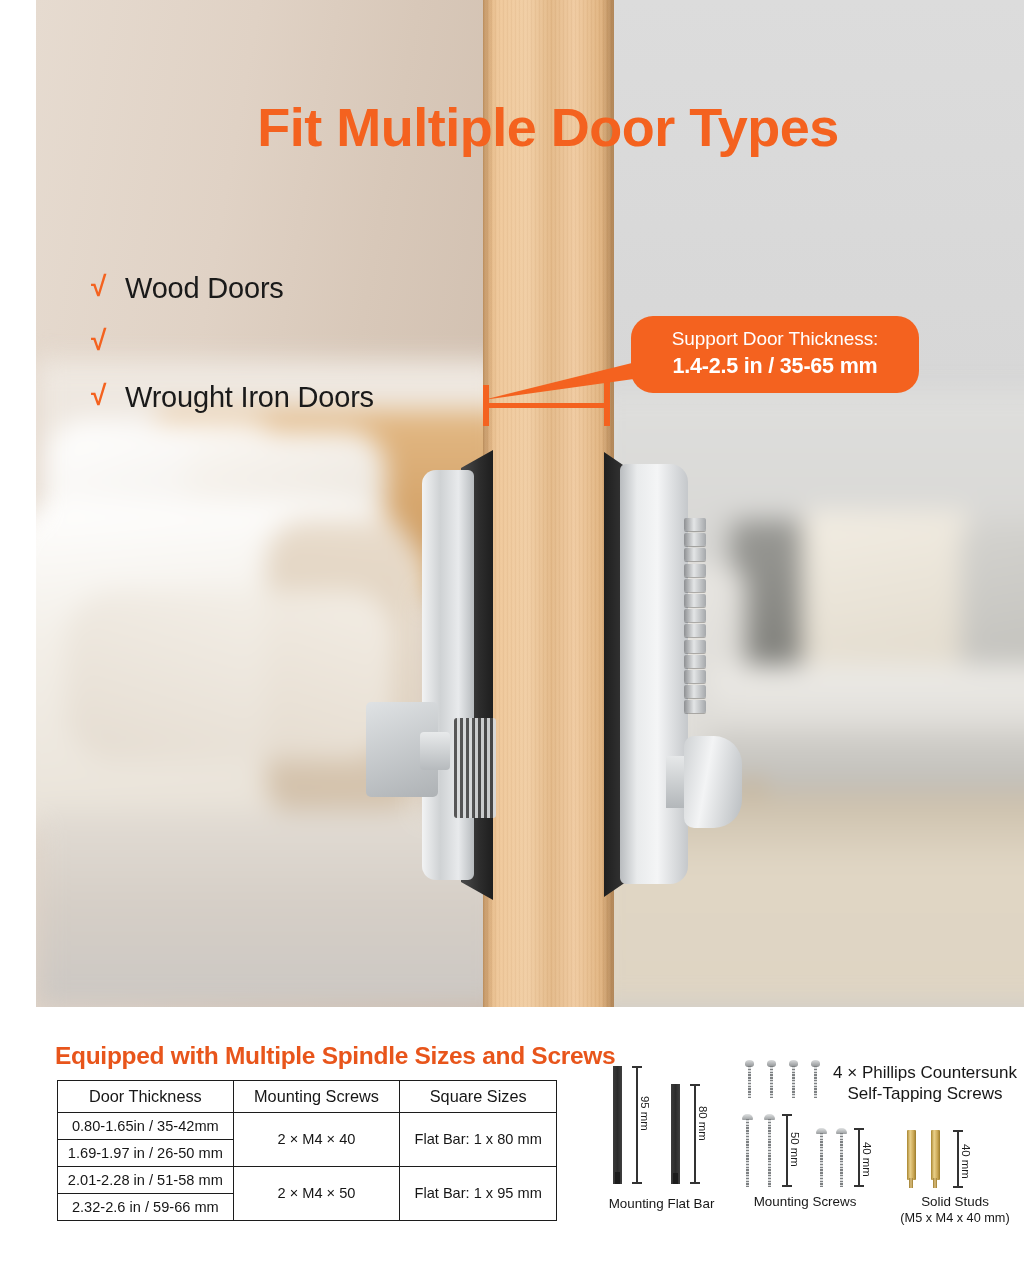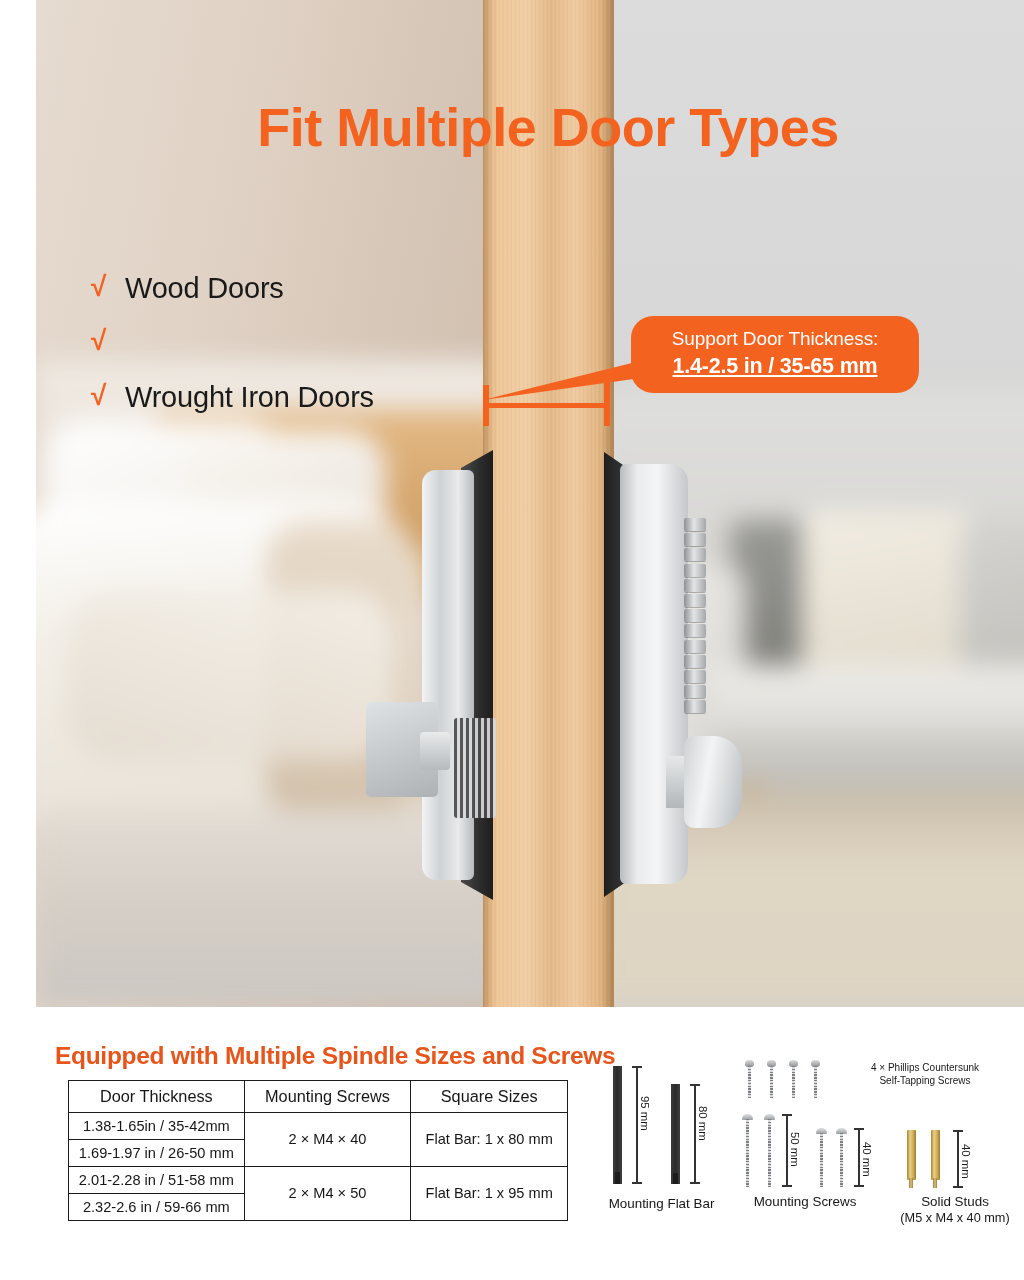--- a/index.html
+++ b/index.html
@@ -105,21 +105,21 @@
   }
   .check-label{font-size:29px;color:#1a1a1a;letter-spacing:-0.2px;}
 
   
   .callout{
     position:absolute;left:595px;top:316px;width:288px;
     background:#f4621f;border-radius:22px;
     padding:12px 16px 14px;box-sizing:border-box;text-align:center;color:#fff;
   }
   .callout-line1{font-size:19px;font-weight:normal;letter-spacing:-0.1px;}
-  .callout-line2{font-size:21.5px;font-weight:bold;margin-top:4px;letter-spacing:-0.2px;text-decoration:underline;}
+  .callout-line2{font-size:21.5px;font-weight:bold;margin-top:4px;letter-spacing:-0.2px;}
   .callout-tail{
     position:absolute;left:0;top:0;width:1024px;height:1007px;
     pointer-events:none;
   }
 
   
   .dim-line{position:absolute;left:447px;top:403px;width:127px;height:5px;background:#f4621f;}
   .dim-cap-l{position:absolute;left:447px;top:385px;width:6px;height:41px;background:#f4621f;}
   .dim-cap-r{position:absolute;left:568px;top:382px;width:6px;height:44px;background:#f4621f;}
 
@@ -166,21 +166,21 @@
 
   
   .bottom{position:absolute;left:0;top:1007px;width:1024px;height:273px;background:#fff;}
   .section-title{
     position:absolute;left:55px;top:35px;font-size:24.5px;font-weight:bold;
     color:#e8551b;letter-spacing:-0.3px;
   }
 
   
   .spec-table{
-    position:absolute;left:68px;top:73px;width:500px;
+    position:absolute;left:57px;top:73px;width:500px;
     border-collapse:collapse;font-size:14.6px;color:#161616;
   }
   .spec-table th,.spec-table td{
     border:1.6px solid #1c1c1c;text-align:center;padding:0;
     font-weight:normal;line-height:1;
   }
   .spec-table th{height:31px;font-size:16.3px;}
   .spec-table td{height:26px;}
   .col-thick{width:176px;}
   .col-screw{width:167px;}
@@ -212,21 +212,21 @@
     background:linear-gradient(180deg,#d9dbdc,#8e9193);}
   .screw-thread{position:absolute;width:3.4px;
     background:repeating-linear-gradient(180deg,#7d8082 0 1.4px,#dadcdd 1.4px 2.8px);}
   .pan-head{position:absolute;width:11px;height:5.5px;border-radius:5px 5px 1px 1px;
     background:linear-gradient(180deg,#e0e2e3,#9a9d9f);}
   .stud{position:absolute;width:9px;
     background:linear-gradient(90deg,#a8852f,#e9d08a 35%,#cdaa58 70%,#9c7c2c);
     border-radius:1px;}
   .stud-tip{position:absolute;width:4px;
     background:linear-gradient(90deg,#9c7c2c,#ddc183,#9c7c2c);}
-  .cs-label{position:absolute;font-size:10px;color:#171717;line-height:1.25;text-align:center;}
+  .cs-label{position:absolute;font-size:17px;color:#171717;line-height:1.25;text-align:center;}
 </style>
 </head>
 <body>
 
 <div class="page">
 
   <div class="hero">
 
     <div class="wall-left"></div>
     <div class="wall-right"></div>
@@ -324,21 +324,21 @@
     <table class="spec-table">
       <thead>
         <tr>
           <th class="col-thick">Door Thickness</th>
           <th class="col-screw">Mounting Screws</th>
           <th class="col-shaft">Square Sizes</th>
         </tr>
       </thead>
       <tbody>
         <tr>
-          <td>1.38-1.65in / 35-42mm</td>
+          <td>0.80-1.65in / 35-42mm</td>
           <td rowspan="2">2 × M4 × 40</td>
           <td rowspan="2">Flat Bar: 1 x 80 mm</td>
         </tr>
         <tr>
           <td>1.69-1.97 in / 26-50 mm</td>
         </tr>
         <tr>
           <td>2.01-2.28 in / 51-58 mm</td>
           <td rowspan="2">2 × M4 × 50</td>
           <td rowspan="2">Flat Bar: 1 x 95 mm</td>

